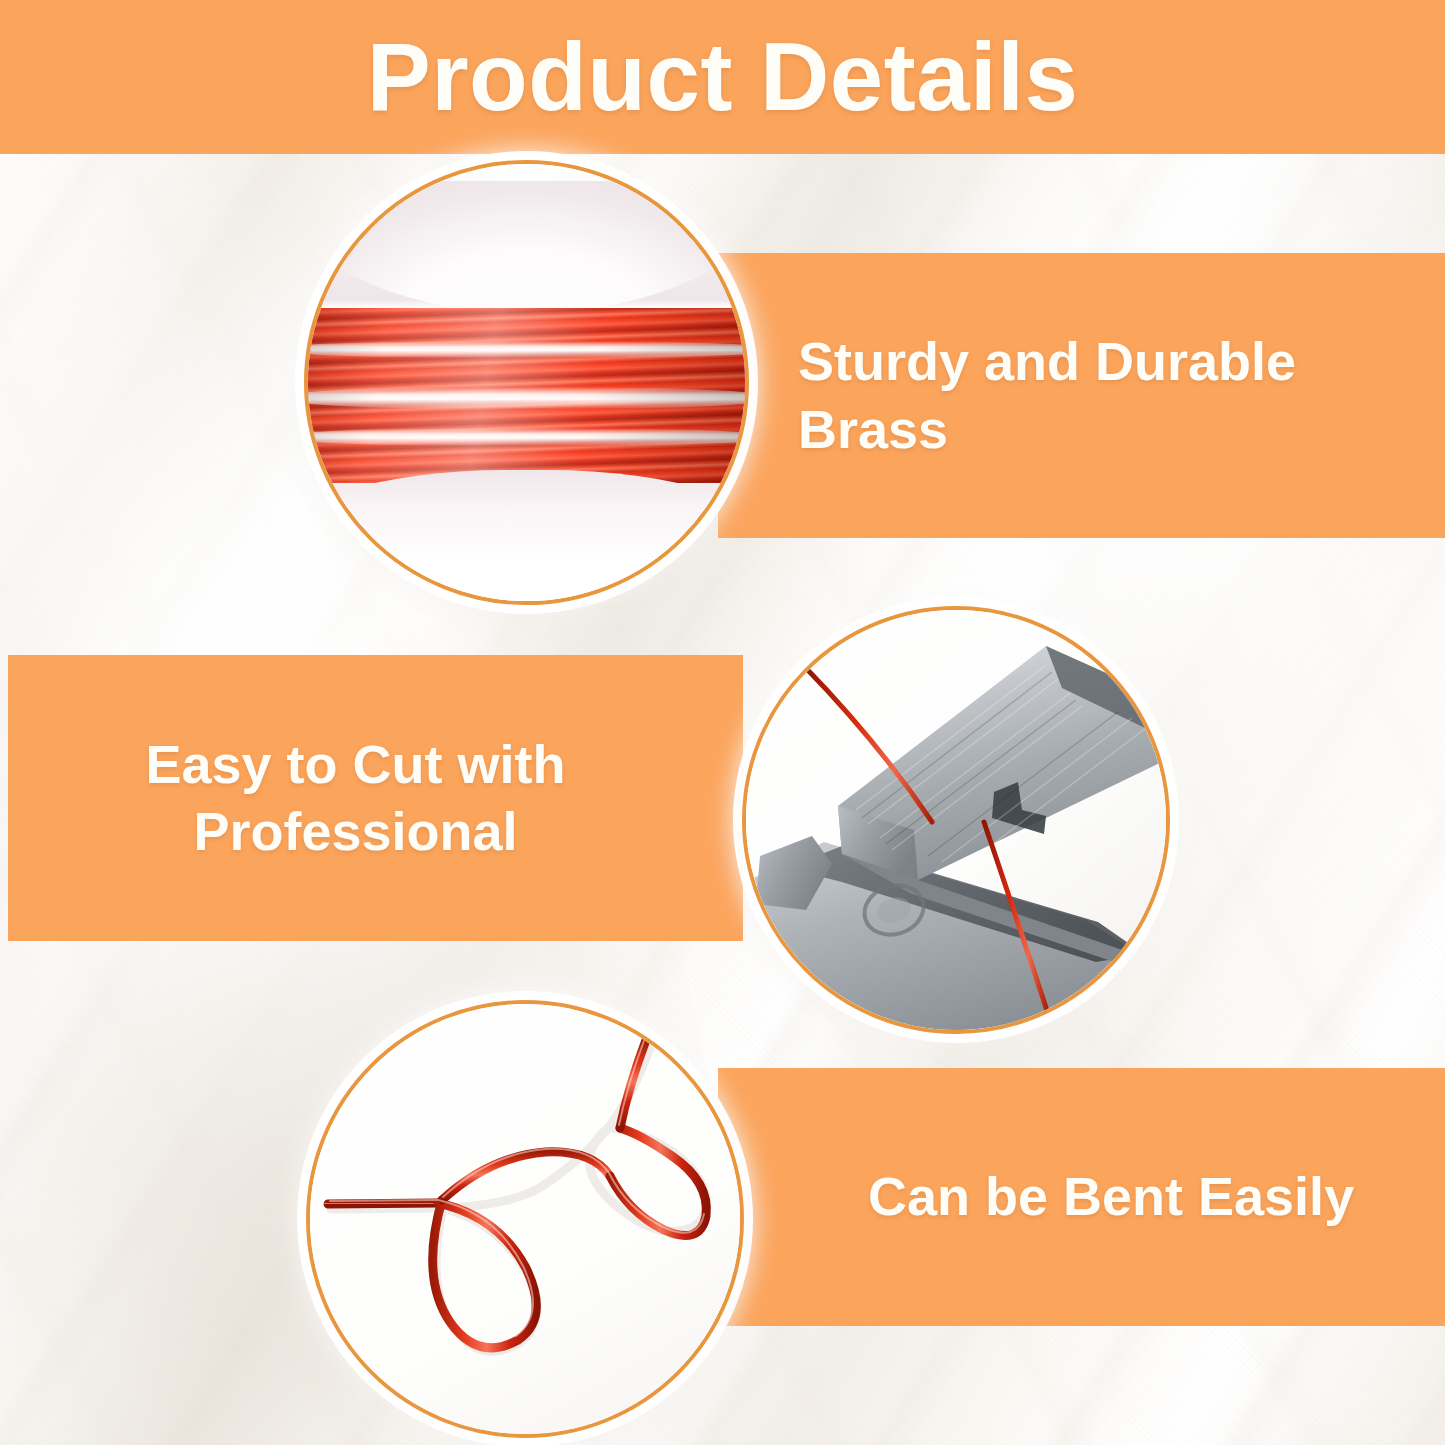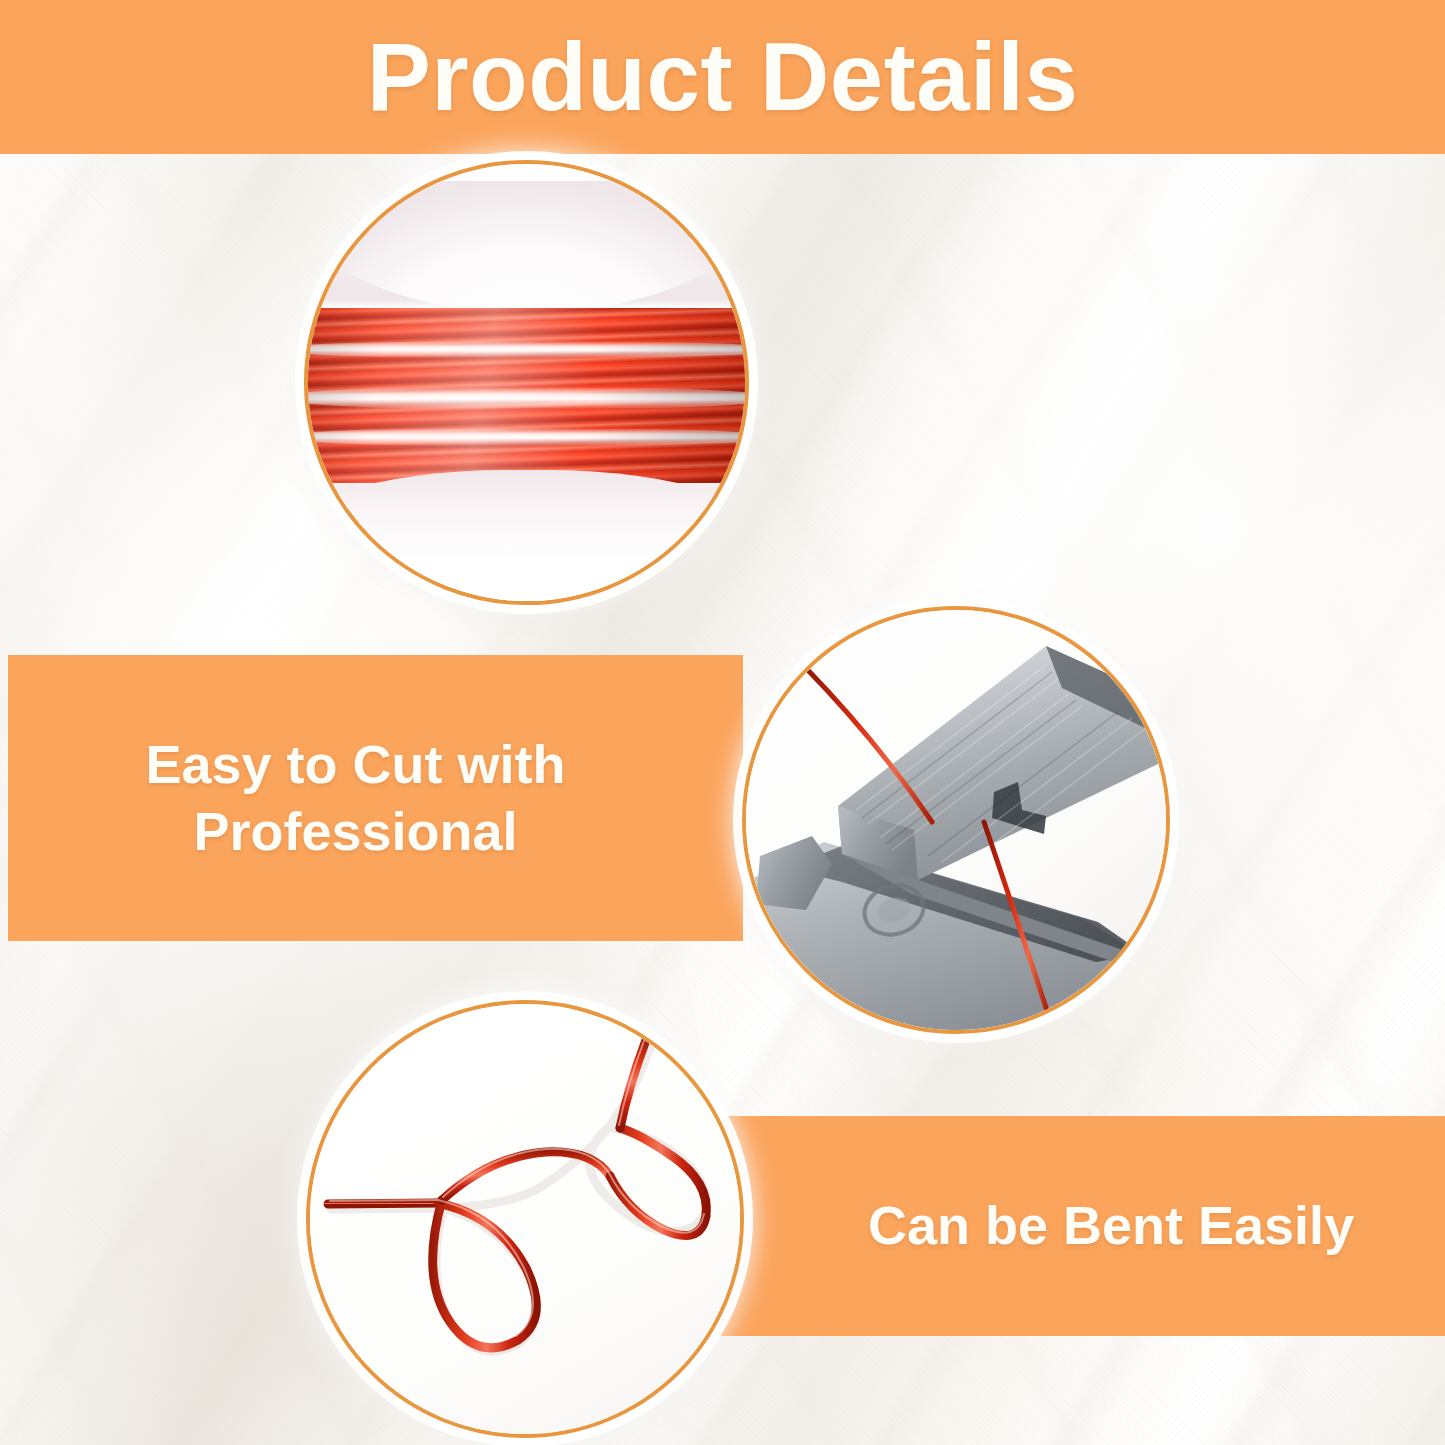--- a/index.html
+++ b/index.html
@@ -142,25 +142,24 @@
   .band-2 {
     left: 0px; top: 655px;
     width: 735px; height: 286px;
     justify-content: center;
     padding-right: 40px;
     box-sizing: border-box;
     margin-left: 8px;
   }
   .band-3 {
     left: 718px; top: 1068px;
-    width: 727px; height: 220px;
+    width: 727px; height: 258px;
     justify-content: flex-start;
     padding-left: 150px;
     box-sizing: border-box;
-    margin-top: 48px;
   }
   .band-text {
     color: #fffdf7;
     font-size: 54px;
     font-weight: bold;
     line-height: 1.25;
     text-shadow: 0 2px 4px rgba(176,108,48,0.28);
   }
   .band-2 .band-text { text-align: center; }
 
@@ -274,20 +273,23 @@
   <div class="bg-fold-b"></div>
   <div class="bg-weave"></div>
   <div class="bg-sheenL"></div>
   <div class="bg-sheenR"></div>
   <div class="bg-shadeBL"></div>
 
   <div class="header-band">
     <div class="header-title">Product Details</div>
   </div>
 
+  <div class="band band-1">
+    <div class="band-text">Sturdy and Durable Brass</div>
+  </div>
 
   <div class="circle circle-1">
     <div class="circle-inner">
       <div class="spool-body"></div>
       <div class="spool-rimTop"></div>
       <div class="wire-stack"></div>
       <div class="wire-band-gap gap-a"></div>
       <div class="wire-band-gap gap-b"></div>
       <div class="wire-band-gap gap-c"></div>
       <div class="wire-shine"></div>

